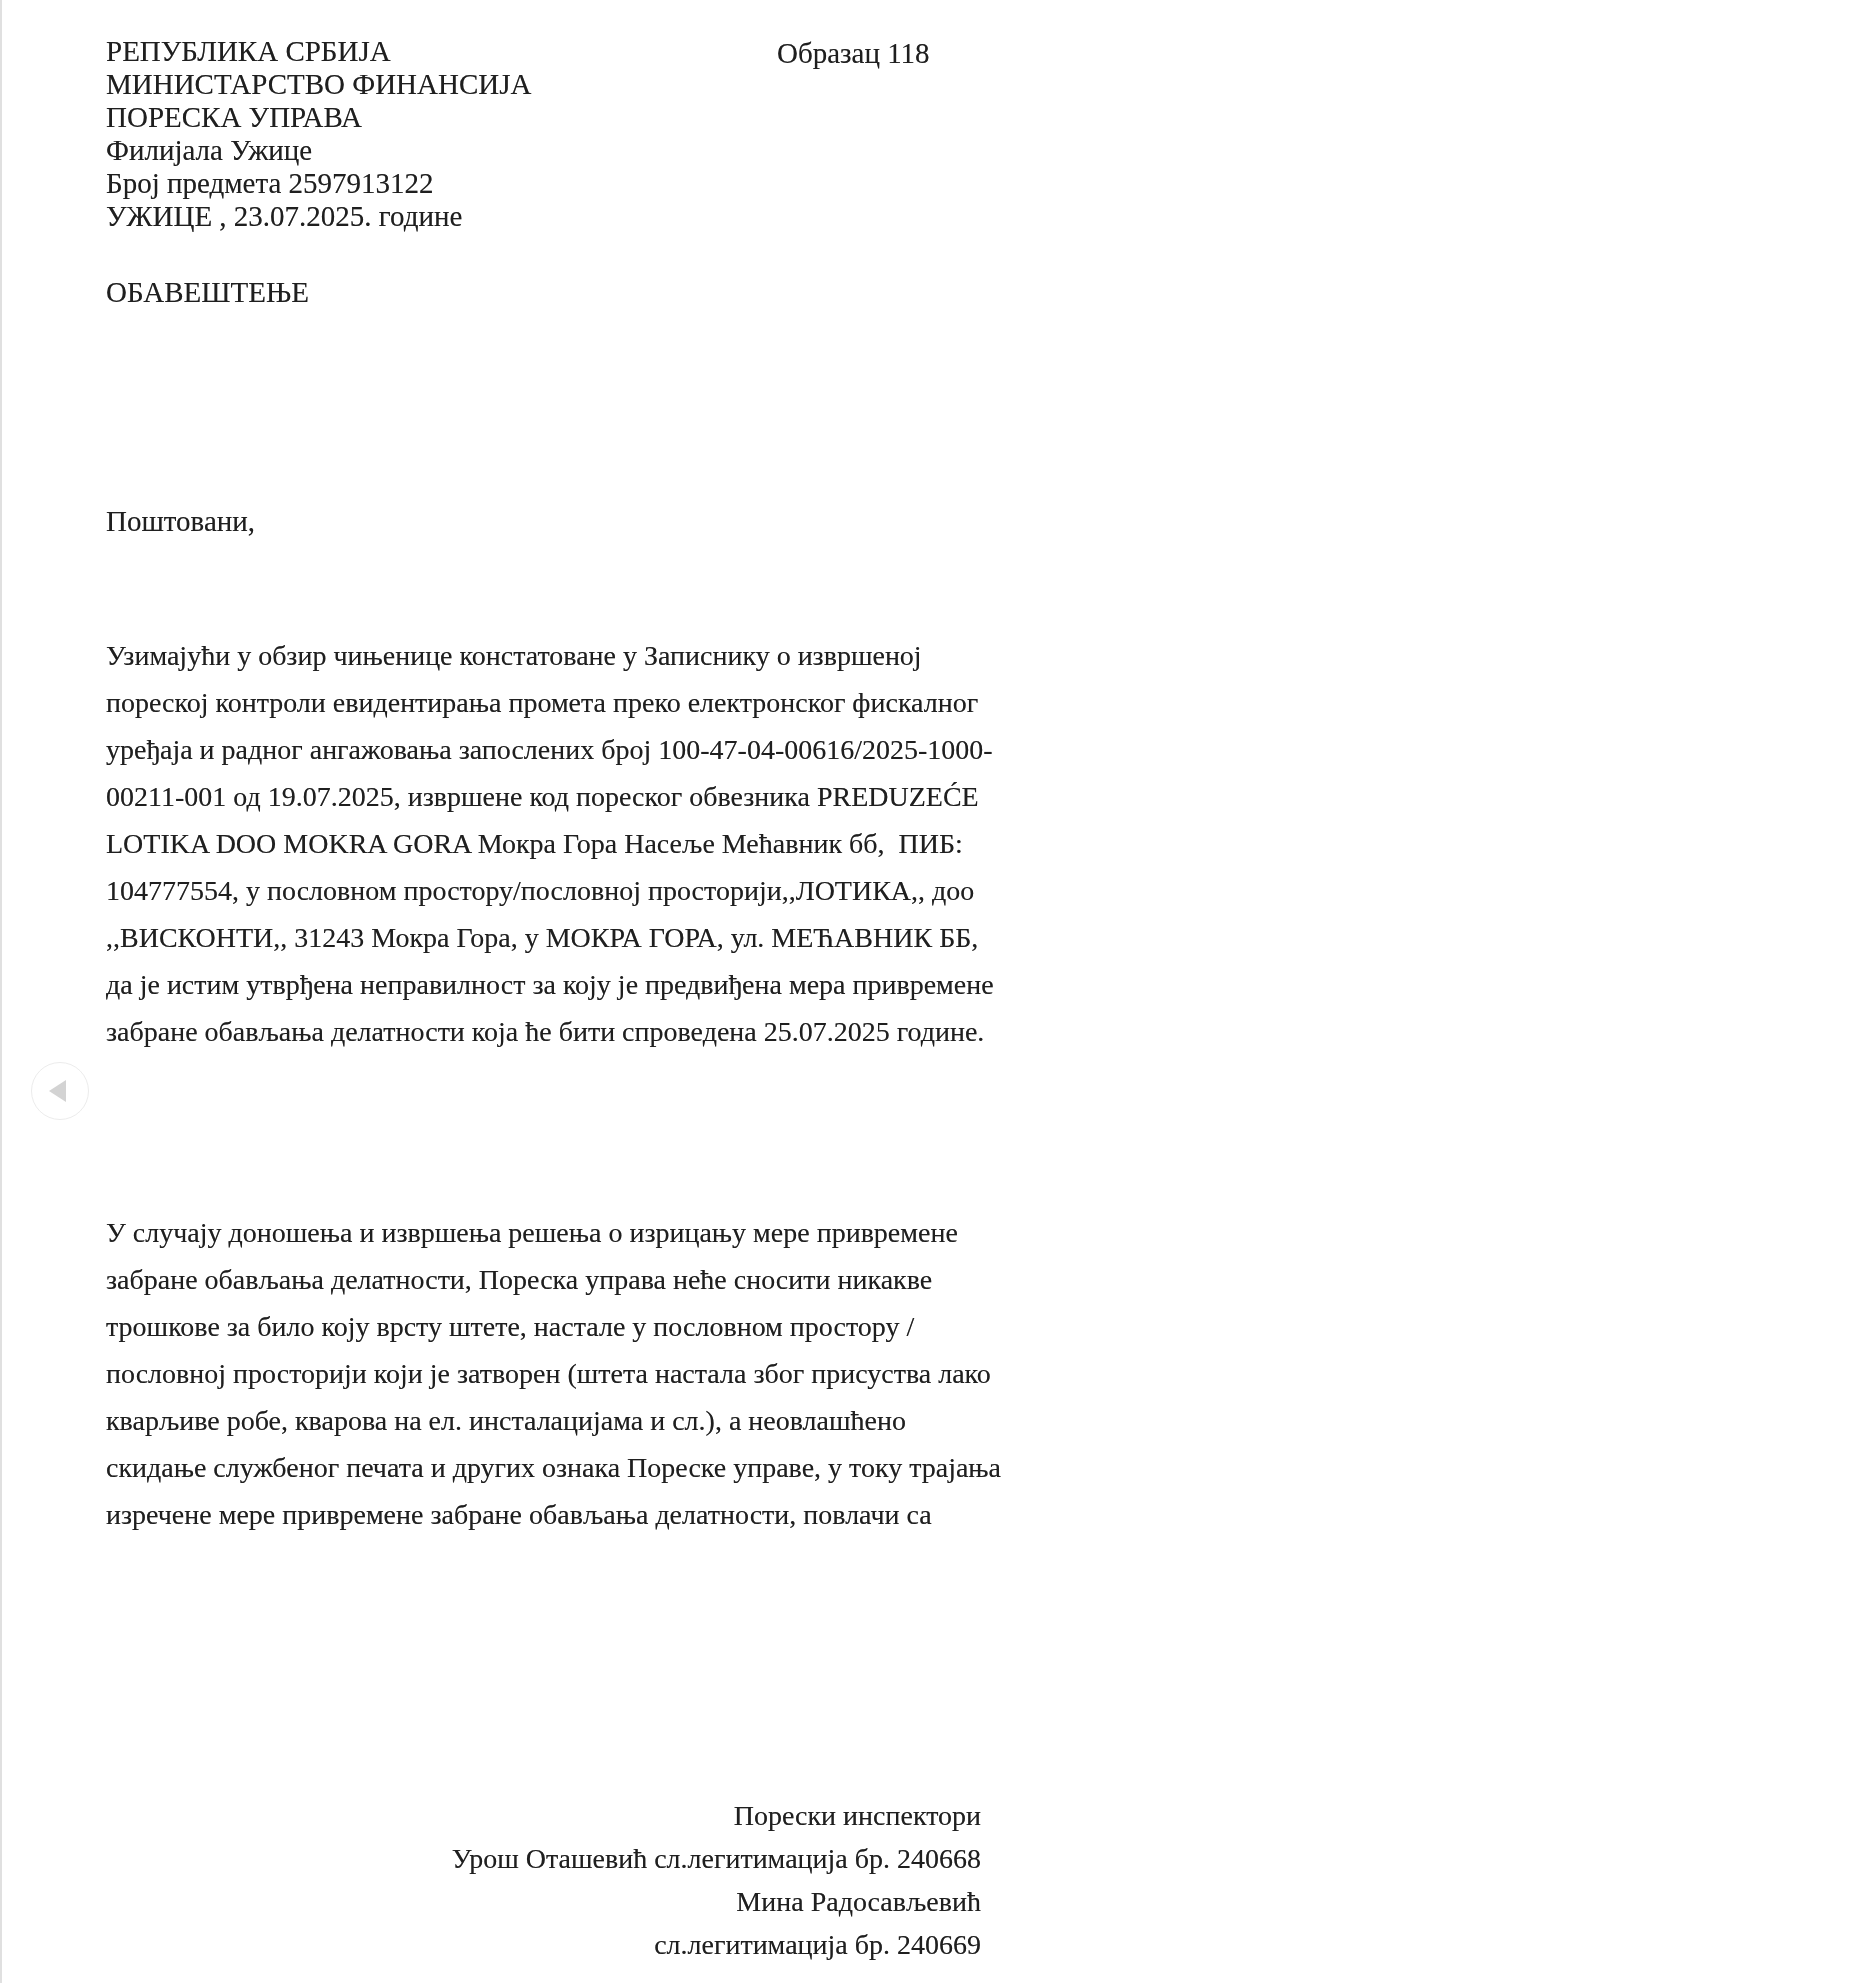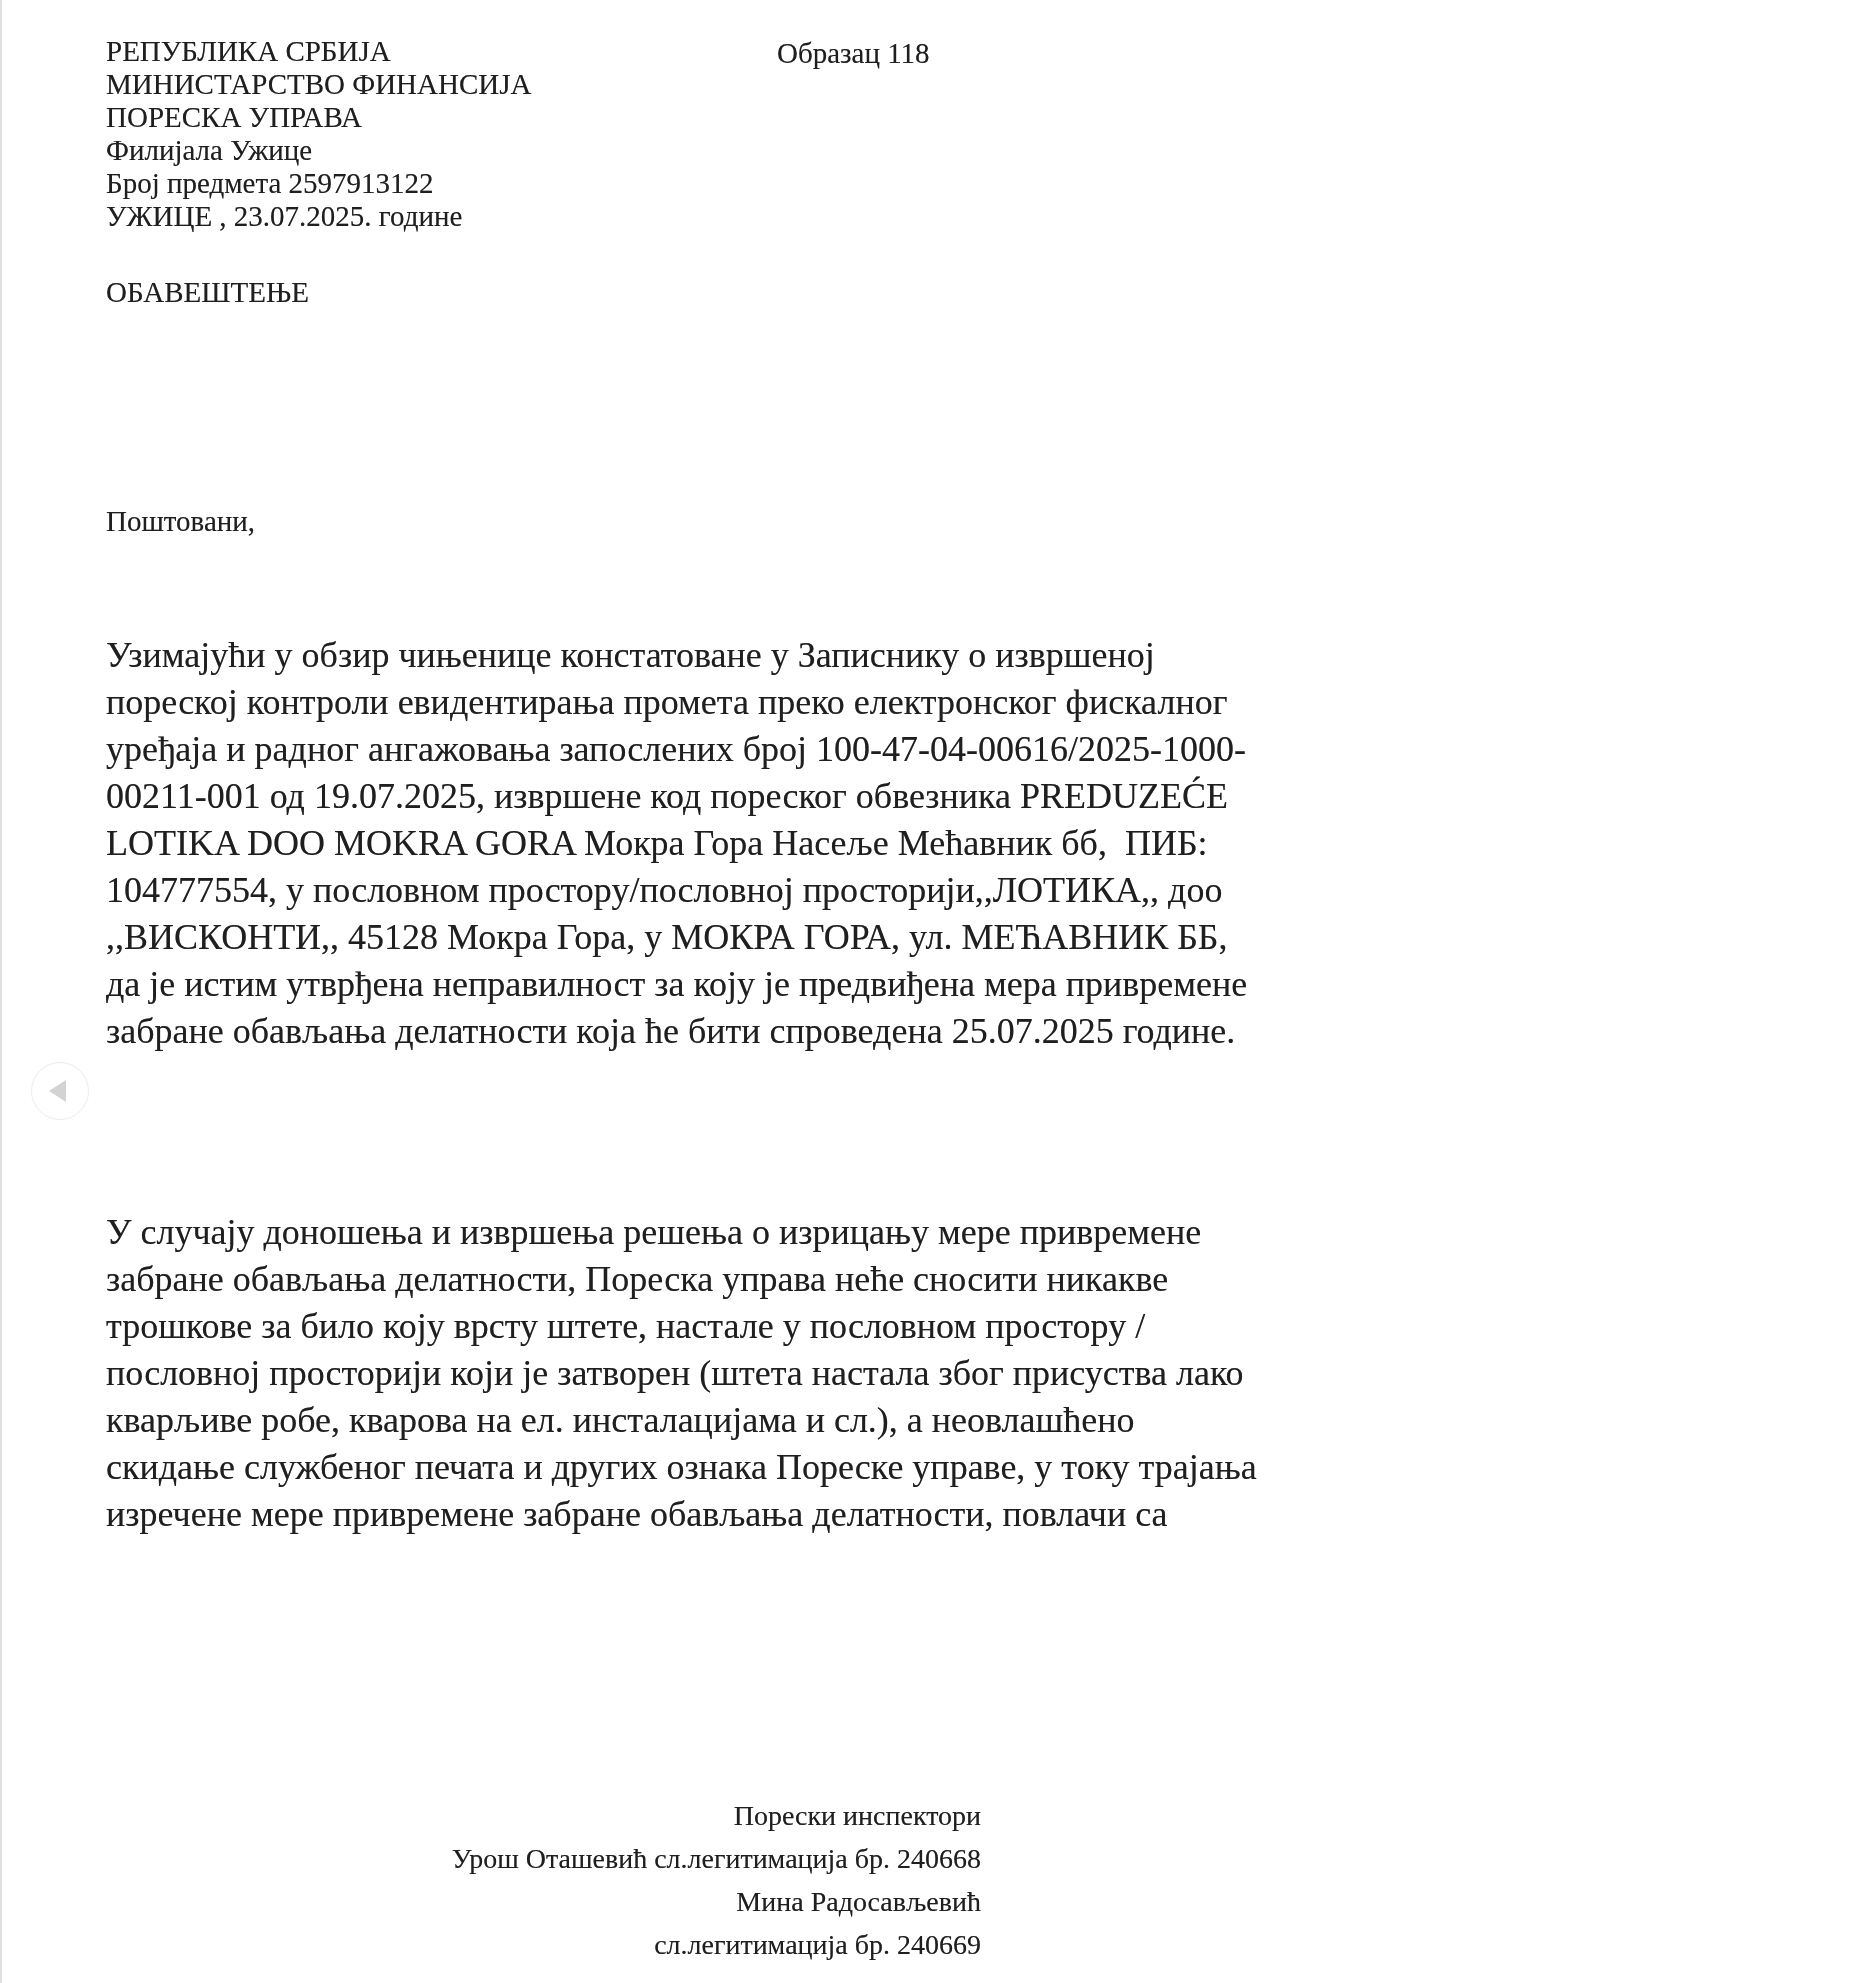--- a/index.html
+++ b/index.html
@@ -51,21 +51,21 @@
     line-height:35px;
   }
   .salutation{
     left:106px;top:504px;
     font-size:29px;
     line-height:35px;
   }
   .para{
     position:absolute;
     left:106px;
-    font-size:36px;
+    font-size:28px;
   }
   .para div{
     white-space:pre;
     line-height:47px;
     height:47px;
     text-shadow:0 0 0.6px rgba(0,0,0,0.45);
   }
   .para-1{top:632px;}
   .para-2{top:1209px;}
   .signature-block{
@@ -124,21 +124,21 @@
 
   <div class="txt salutation">Поштовани,</div>
 
   <div class="para para-1">
     <div>Узимајући у обзир чињенице констатоване у Записнику о извршеној</div>
     <div>пореској контроли евидентирања промета преко електронског фискалног</div>
     <div>уређаја и радног ангажовања запослених број 100-47-04-00616/2025-1000-</div>
     <div>00211-001 од 19.07.2025, извршене код пореског обвезника PREDUZEĆE</div>
     <div>LOTIKA DOO MOKRA GORA Мокра Гора Насеље Мећавник бб,  ПИБ:</div>
     <div>104777554, у пословном простору/пословној просторији,,ЛОТИКА,, доо</div>
-    <div>,,ВИСКОНТИ,, 45128 Мокра Гора, у МОКРА ГОРА, ул. МЕЋАВНИК ББ,</div>
+    <div>,,ВИСКОНТИ,, 31243 Мокра Гора, у МОКРА ГОРА, ул. МЕЋАВНИК ББ,</div>
     <div>да је истим утврђена неправилност за коју је предвиђена мера привремене</div>
     <div>забране обављања делатности која ће бити спроведена 25.07.2025 године.</div>
   </div>
 
   <div class="para para-2">
     <div>У случају доношења и извршења решења о изрицању мере привремене</div>
     <div>забране обављања делатности, Пореска управа неће сносити никакве</div>
     <div>трошкове за било коју врсту штете, настале у пословном простору /</div>
     <div>пословној просторији који је затворен (штета настала због присуства лако</div>
     <div>кварљиве робе, кварова на ел. инсталацијама и сл.), а неовлашћено</div>

